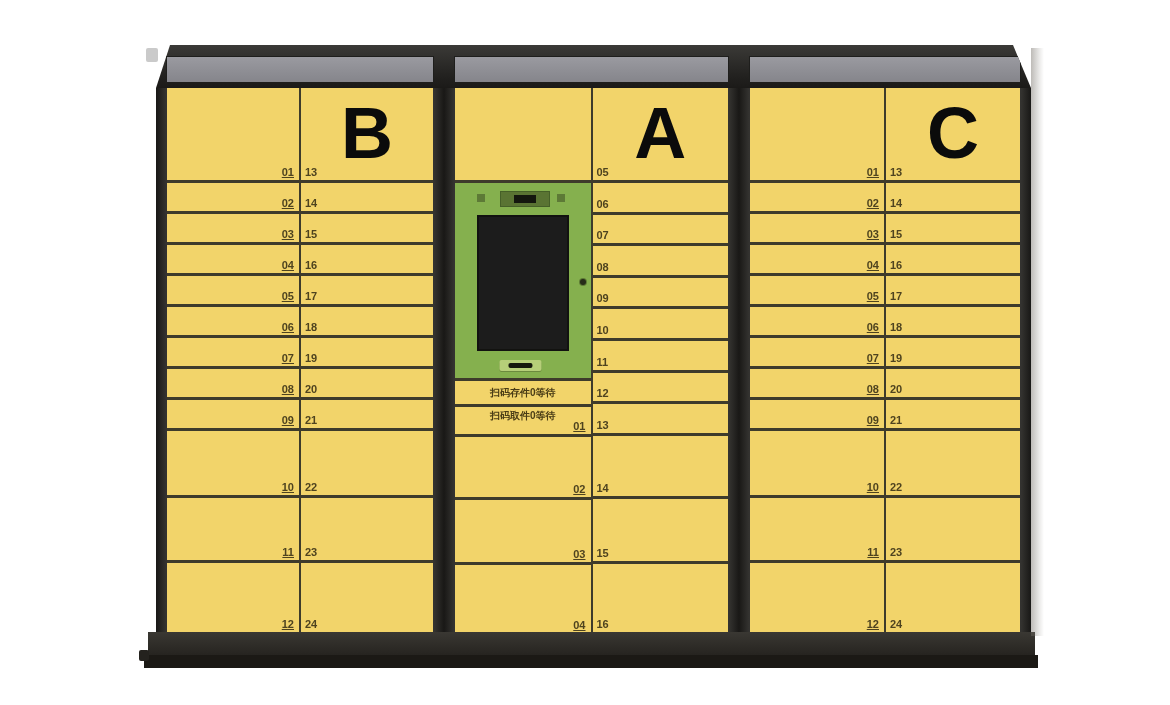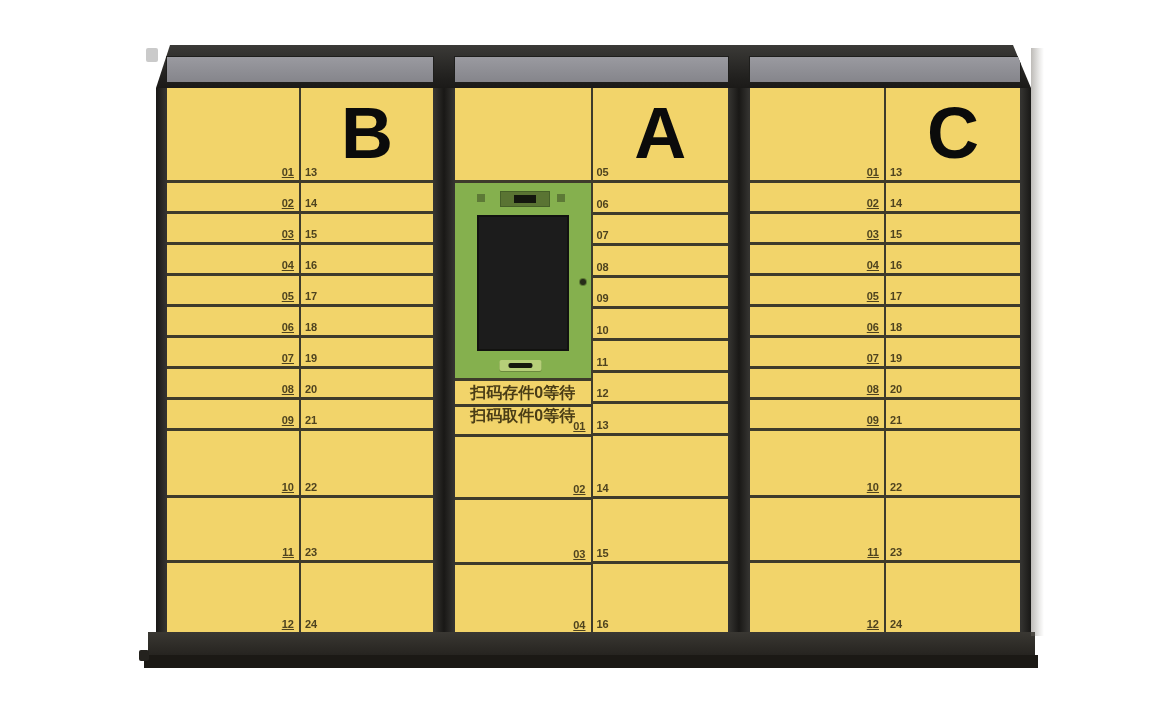--- a/index.html
+++ b/index.html
@@ -26,22 +26,22 @@
   .col{flex:1;display:flex;flex-direction:column;gap:3px;overflow:hidden;background:var(--door-line,#3e3b2b);}
 
   .cell{position:relative;flex:none;background:var(--door-yellow,#f2d46a);}
   .letter{position:absolute;left:50%;top:50%;transform:translate(-50%,-52%);
         font-size:72px;font-weight:bold;line-height:1;color:var(--letter-text,#0b0b0b);}
   .num{position:absolute;bottom:2px;font-size:11px;font-weight:bold;
         color:var(--number-text,#4e431f);letter-spacing:0;}
   .num-right{right:5px;text-decoration:underline;}
   .num-left{left:4px;}
   .door-text{position:absolute;left:0;width:100%;text-align:center;font-weight:bold;
-        font-size:16px;color:var(--cjk-text,#4a3d16);top:50%;transform:translateY(-50%);}
-  .door-text-top{top:9px;font-size:16px;}
+        font-size:10px;color:var(--cjk-text,#4a3d16);top:50%;transform:translateY(-50%);}
+  .door-text-top{top:9px;font-size:10px;}
 
   
   .kiosk{background:var(--kiosk-green,#85b04e);}
   .kio-cam{position:absolute;top:8px;left:50%;transform:translateX(-46%);width:48px;height:14px;
         background:var(--kiosk-dark-green,#5a7433);border:1px solid #466028;
         display:flex;align-items:center;justify-content:center;}
   .kio-cam-lens{width:22px;height:8px;background:#14170e;display:block;}
   .kio-led{position:absolute;top:11px;width:8px;height:8px;background:#5d7a36;}
   .led-l{left:22px;}  .led-r{right:26px;}
   .kio-screen{position:absolute;top:32px;left:50%;transform:translateX(-50%);

